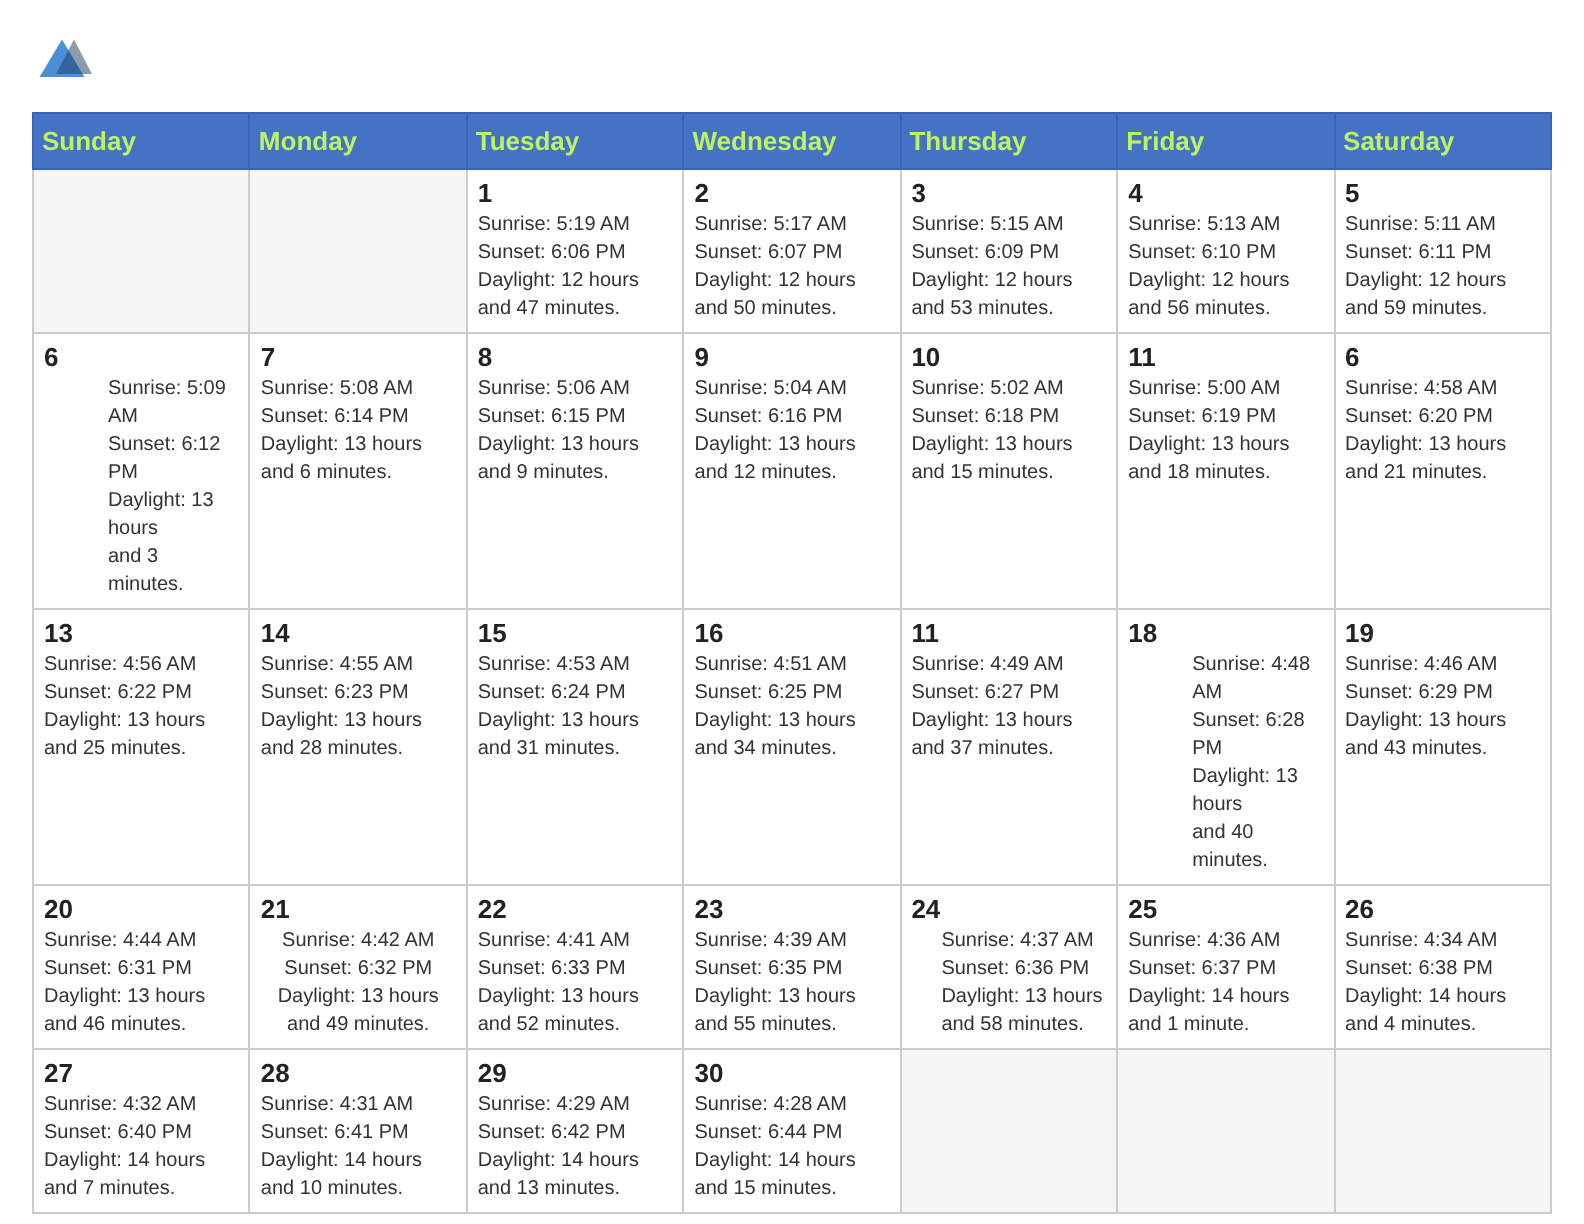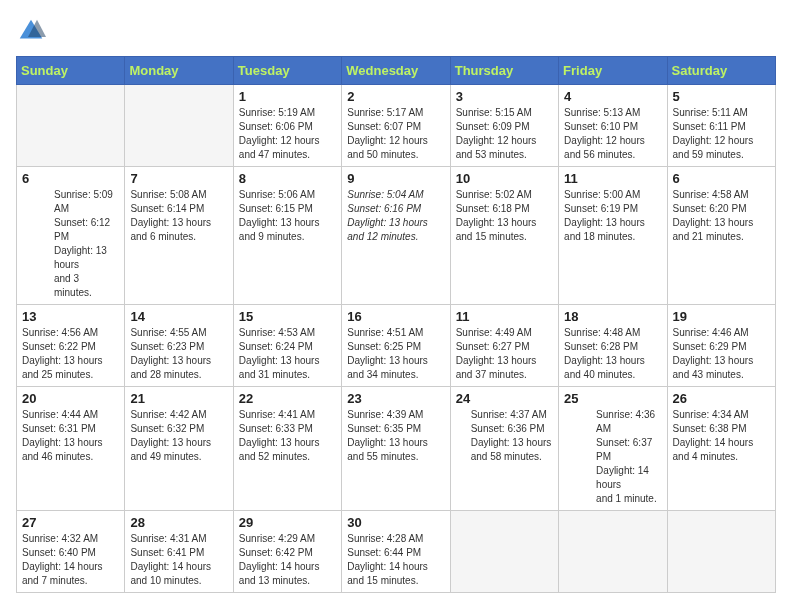--- a/index.html
+++ b/index.html
@@ -175,21 +175,21 @@
         </td>
         <td>
           <div class="day-num">8</div>
           <div class="day-info" style="white-space: pre-line;">Sunrise: 5:06 AM
 Sunset: 6:15 PM
 Daylight: 13 hours
 and 9 minutes.</div>
         </td>
         <td>
           <div class="day-num">9</div>
-          <div class="day-info" style="white-space: pre-line; font-style: italic;">Sunrise: 5:04 AM
+          <div class="day-info" style="white-space: pre-line;">Sunrise: 5:04 AM
 Sunset: 6:16 PM
 Daylight: 13 hours
 and 12 minutes.</div>
         </td>
         <td>
           <div class="day-num">10</div>
           <div class="day-info" style="white-space: pre-line;">Sunrise: 5:02 AM
 Sunset: 6:18 PM
 Daylight: 13 hours
 and 15 minutes.</div>
@@ -240,21 +240,21 @@
         </td>
         <td>
           <div class="day-num">11</div>
           <div class="day-info" style="white-space: pre-line;">Sunrise: 4:49 AM
 Sunset: 6:27 PM
 Daylight: 13 hours
 and 37 minutes.</div>
         </td>
         <td>
           <div class="day-num">18</div>
-          <div class="day-info" style="white-space: pre-line;">Sunrise: 4:48 AM
+          <div class="day-info" style="white-space: pre-line; margin-left: 32px;">Sunrise: 4:48 AM
 Sunset: 6:28 PM
 Daylight: 13 hours
 and 40 minutes.</div>
         </td>
         <td>
           <div class="day-num">19</div>
           <div class="day-info" style="white-space: pre-line;">Sunrise: 4:46 AM
 Sunset: 6:29 PM
 Daylight: 13 hours
 and 43 minutes.</div>
@@ -263,21 +263,21 @@
       <tr>
         <td>
           <div class="day-num">20</div>
           <div class="day-info" style="white-space: pre-line;">Sunrise: 4:44 AM
 Sunset: 6:31 PM
 Daylight: 13 hours
 and 46 minutes.</div>
         </td>
         <td>
           <div class="day-num">21</div>
-          <div class="day-info" style="white-space: pre-line;">Sunrise: 4:42 AM
+          <div class="day-info" style="white-space: pre-line; text-align: center;">Sunrise: 4:42 AM
 Sunset: 6:32 PM
 Daylight: 13 hours
 and 49 minutes.</div>
         </td>
         <td>
           <div class="day-num">22</div>
           <div class="day-info" style="white-space: pre-line;">Sunrise: 4:41 AM
 Sunset: 6:33 PM
 Daylight: 13 hours
 and 52 minutes.</div>
@@ -291,21 +291,21 @@
         </td>
         <td>
           <div class="day-num">24</div>
           <div class="day-info" style="white-space: pre-line; margin-left: 15px;">Sunrise: 4:37 AM
 Sunset: 6:36 PM
 Daylight: 13 hours
 and 58 minutes.</div>
         </td>
         <td>
           <div class="day-num">25</div>
-          <div class="day-info" style="white-space: pre-line; margin-left: 32px;">Sunrise: 4:36 AM
+          <div class="day-info" style="white-space: pre-line;">Sunrise: 4:36 AM
 Sunset: 6:37 PM
 Daylight: 14 hours
 and 1 minute.</div>
         </td>
         <td>
           <div class="day-num">26</div>
           <div class="day-info" style="white-space: pre-line;">Sunrise: 4:34 AM
 Sunset: 6:38 PM
 Daylight: 14 hours
 and 4 minutes.</div>

